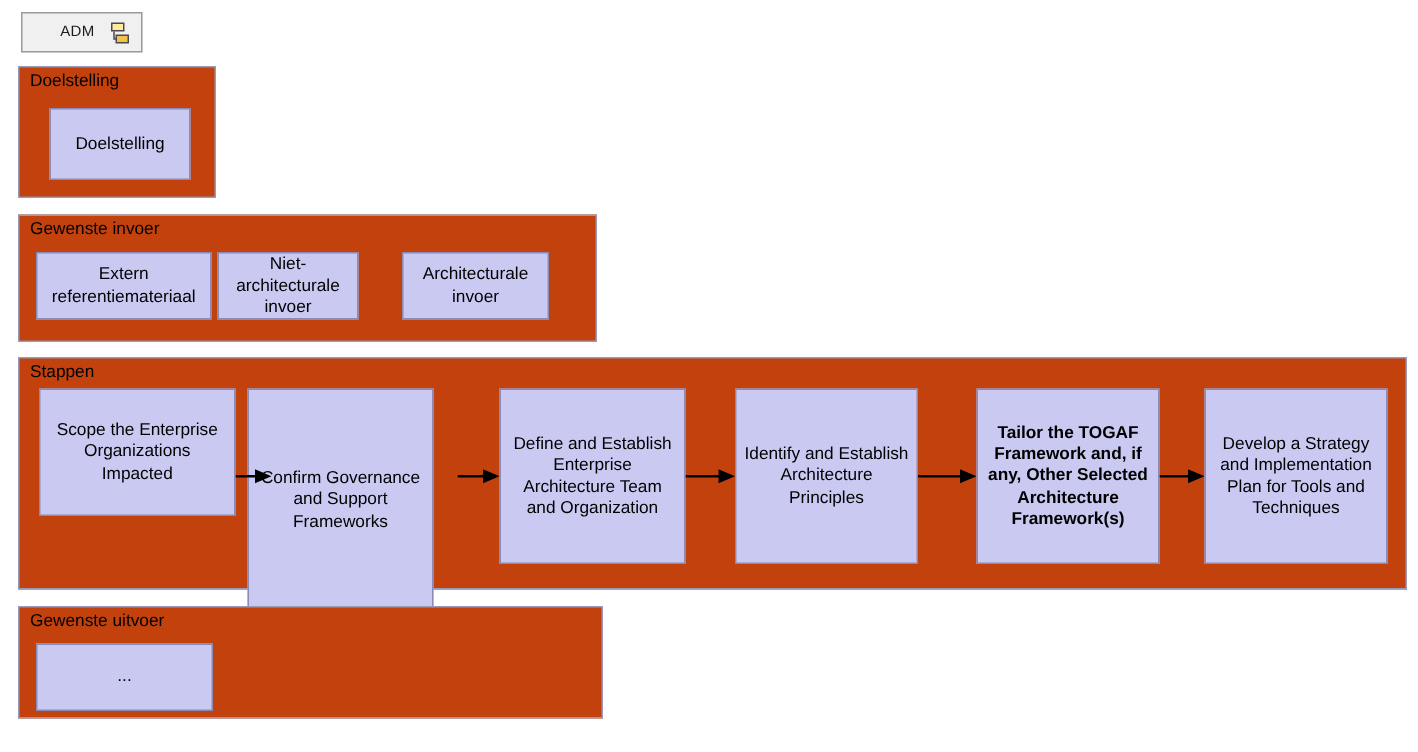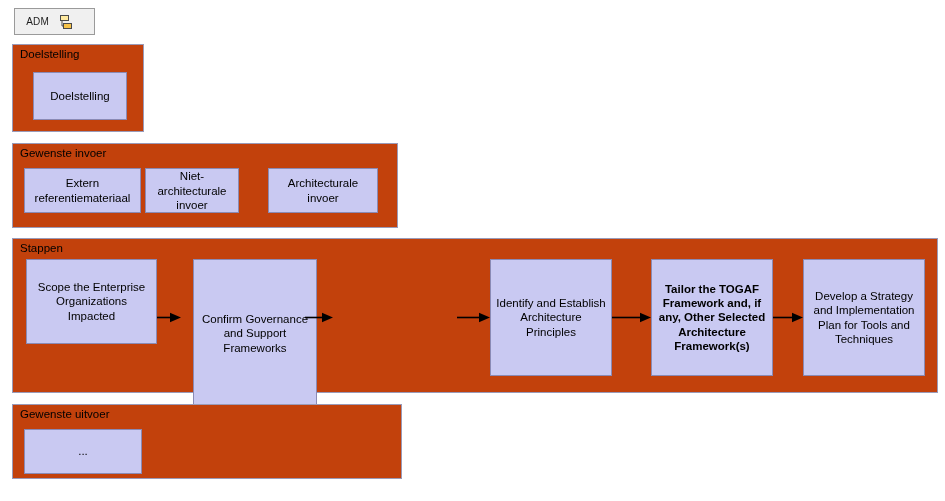--- a/index.html
+++ b/index.html
@@ -22,21 +22,21 @@
     left: 14px;
     top: 8px;
     height: 27px;
     width: 81px;
     box-sizing: border-box;
     background: #f0f0f0;
     border: 1px solid #9a9a9a;
     display: flex;
     align-items: center;
     justify-content: flex-end;
-    padding-right: 21px;
+    padding-right: 7px;
     gap: 8px;
   }
   .tab-label {
     font-size: 10px;
     color: #1c1c1c;
     letter-spacing: 0.2px;
   }
   .tab-icon { width: 16px; height: 16px; display: block; }
 
   
@@ -98,33 +98,37 @@
   <div class="group-title">Doelstelling</div>
   <div class="node" style="left:20px; top:27px; width:94px; height:48px;">Doelstelling</div>
 </div>
 
 <div class="group" style="left:12px; top:143px; width:386px; height:85px;">
   <div class="group-title">Gewenste invoer</div>
   <div class="node" style="left:11px; top:24px; width:117px; height:45px;">Extern
 referentiemateriaal</div>
   <div class="node" style="left:132px; top:24px; width:94px; height:45px;">Niet-architecturale
 invoer</div>
-  <div class="node" style="left:255px; top:24px; width:110px; height:45px;">Architecturale
+  <div class="node" style="left:255px; top:24px; width:98px; height:45px;">Architecturale
 invoer</div>
 </div>
 
 <div class="group" style="left:12px; top:238px; width:926px; height:155px;">
   <div class="group-title">Stappen</div>
 
   <div class="node" style="left:13px; top:20px; width:131px; height:85px;">Scope the Enterprise
 Organizations
 Impacted</div>
-  <div class="node" style="left:180px; top:20px; width:124px; height:149px;">Confirm Governance
+  <div class="node" style="left:152px; top:20px; width:124px; height:149px;">Confirm Governance
 and Support
 Frameworks</div>
+  <div class="node" style="left:320px; top:20px; width:124px; height:117px;">Define and Establish
+Enterprise
+Architecture Team
+and Organization</div>
   <div class="node" style="left:477px; top:20px; width:122px; height:117px;">Identify and Establish
 Architecture
 Principles</div>
   <div class="node" style="left:638px; top:20px; width:122px; height:117px;font-weight:bold;">Tailor the TOGAF
 Framework and, if
 any, Other Selected
 Architecture
 Framework(s)</div>
   <div class="node" style="left:790px; top:20px; width:122px; height:117px;">Develop a Strategy
 and Implementation

